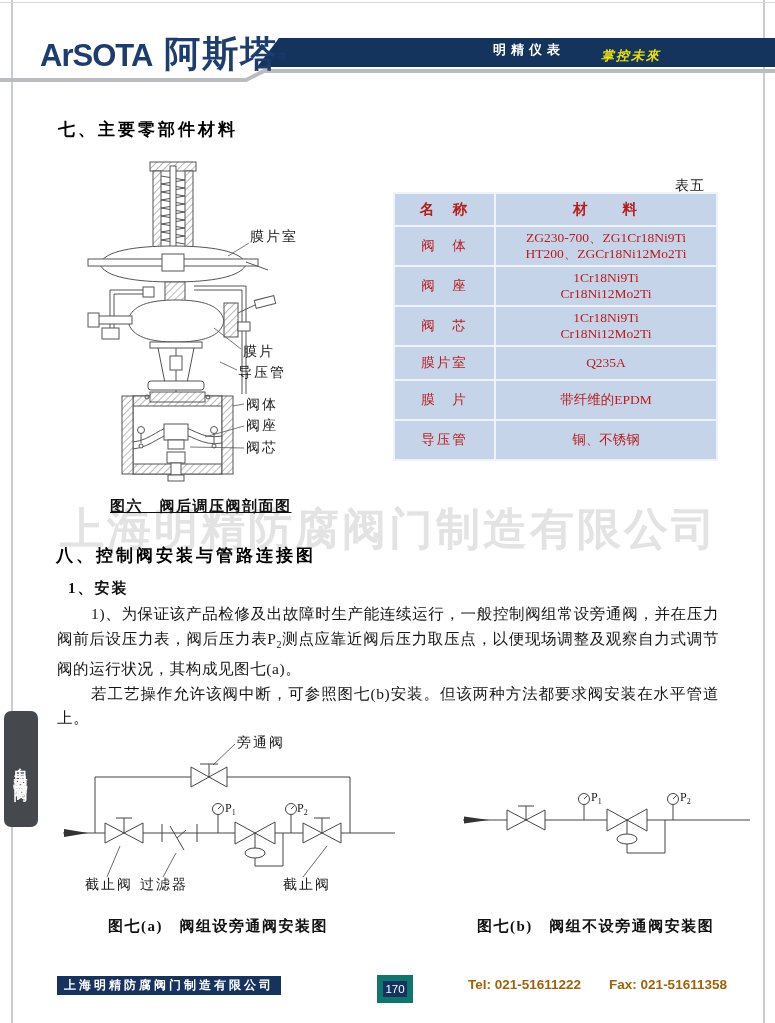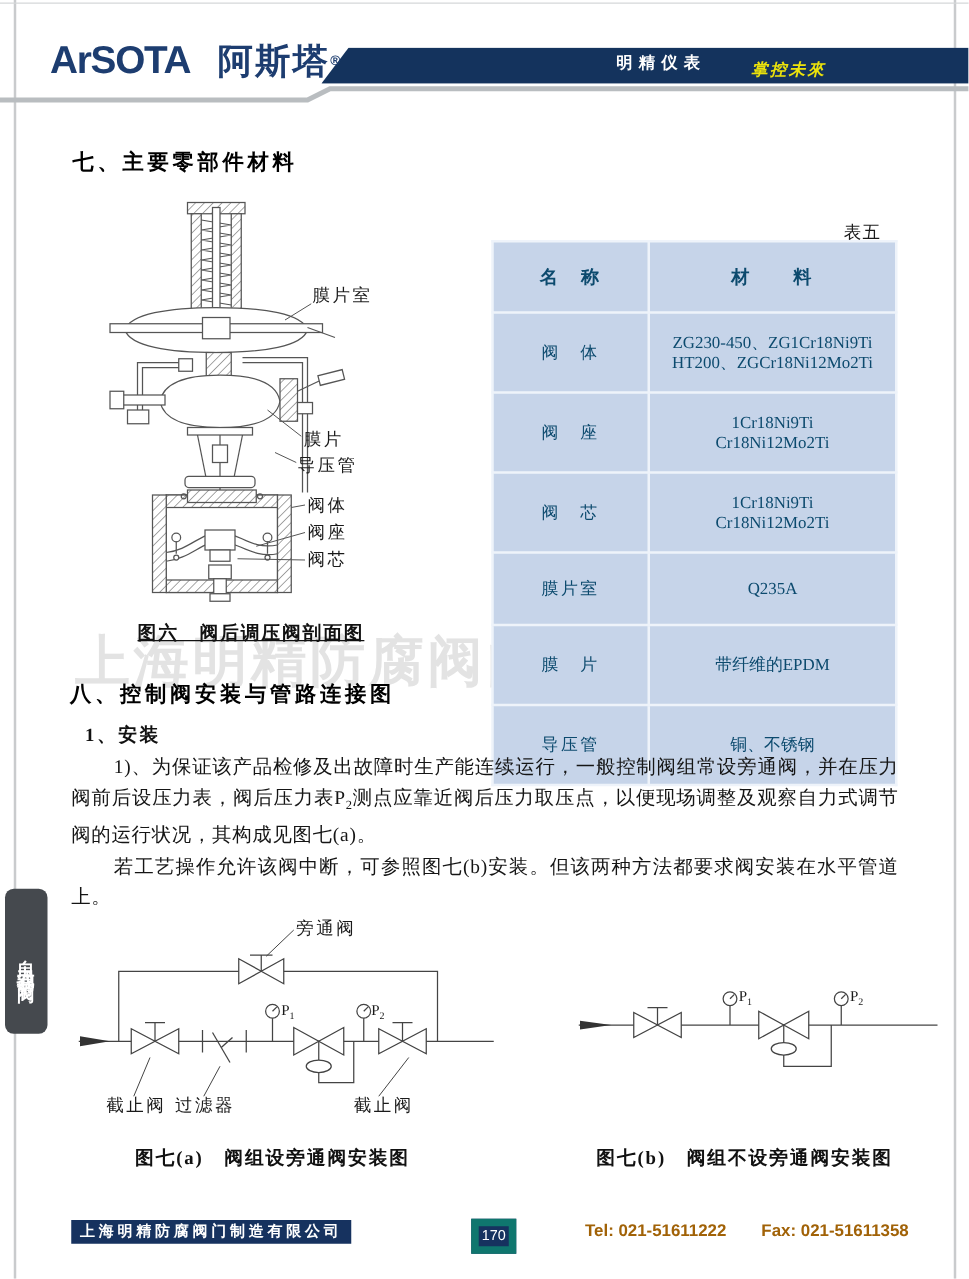--- a/index.html
+++ b/index.html
@@ -8,40 +8,40 @@
     font-family:"Liberation Serif","DejaVu Serif",serif;color:#1a1a1a;
   }
   .vline{position:absolute;top:0;width:2px;height:1023px;background:#c9cbcd;z-index:1;}
   .vline.left{left:11px;}
   .vline.right{left:763px;}
   .topline{position:absolute;left:0;top:2px;width:775px;height:1px;background:#d5d7d9;z-index:1;}
 
   
   .logo{position:absolute;left:40px;top:30px;z-index:3;color:#1d3d70;font-family:"Liberation Sans","DejaVu Sans",sans-serif;white-space:nowrap;}
   .logo-en{font-size:31px;font-weight:800;letter-spacing:-1px;}
-  .logo-cn{font-size:28px;font-weight:800;letter-spacing:2px;margin-left:22px;}
+  .logo-cn{font-size:36px;font-weight:800;letter-spacing:2px;margin-left:12px;}
   .logo-reg{font-size:11px;font-weight:bold;vertical-align:super;}
   .banner{position:absolute;left:257px;top:38px;width:518px;height:29px;background:#14335d;
     clip-path:polygon(22px 0,100% 0,100% 100%,0 100%);z-index:2;}
   .banner-title{position:absolute;left:236px;top:3px;color:#ffffff;font-weight:bold;font-size:13px;
     letter-spacing:5px;font-family:"Liberation Sans","DejaVu Sans",sans-serif;white-space:nowrap;}
   .banner-slogan{position:absolute;left:344px;top:9px;color:#ece30b;font-style:italic;font-weight:bold;
     font-size:13px;letter-spacing:2px;font-family:"Liberation Sans","DejaVu Sans",sans-serif;white-space:nowrap;text-align:right;}
   .swoosh{position:absolute;left:0;top:60px;z-index:1;}
 
   
   .h7{position:absolute;left:58px;top:118px;font-size:17px;font-weight:bold;letter-spacing:3px;color:#000;}
   .h8{position:absolute;left:56px;top:544px;font-size:17px;font-weight:bold;letter-spacing:3px;color:#000;z-index:2;}
   .hsub{position:absolute;left:68px;top:579px;font-size:15px;font-weight:bold;letter-spacing:2px;color:#111;z-index:2;}
 
   
   .table-tag{position:absolute;left:675px;top:177px;font-size:14px;letter-spacing:1px;}
   table.mat{position:absolute;left:393px;top:192px;width:325px;border-collapse:collapse;z-index:2;}
   table.mat td{background:#c6d4e9;border:2px solid #eef3fa;text-align:center;vertical-align:middle;
-    color:#0c4a6e;font-size:13.5px;padding:13px;margin-left:11px;}
+    color:#b91c1c;font-size:13.5px;padding:1px;margin-left:11px;}
   table.mat td.name{width:97px;letter-spacing:2px;}
   table.mat tr.hd td{font-weight:bold;font-size:14.5px;height:29px;letter-spacing:2px;}
   .m2{line-height:16.5px;}
   tr.r2l td{height:36px;} tr.r1l td{height:30px;}
 
   
   .fig6{position:absolute;left:48px;top:148px;z-index:2;}
   .cap{position:absolute;font-size:15px;font-weight:bold;letter-spacing:1.5px;color:#111;z-index:2;white-space:nowrap;}
   .cap6{left:110px;top:497px;text-decoration:underline;}
   .cap7a{left:108px;top:917px;}
@@ -101,21 +101,21 @@
 
 <table class="mat">
   <tbody>
       <tr class="hd">
     <td class="name">名　称</td>
     <td>材　　料</td>
   </tr>
   <tr class="r2l">
     <td class="name">阀　体</td>
     <td>
-          <div class="m2">ZG230-450、ZG1Cr18Ni9Ti</div>
+          <div class="m2">ZG230-700、ZG1Cr18Ni9Ti</div>
           <div class="m2">HT200、ZGCr18Ni12Mo2Ti</div>
         </td>
   </tr>
   <tr class="r2l">
     <td class="name">阀　座</td>
     <td>
           <div class="m2">1Cr18Ni9Ti</div>
           <div class="m2">Cr18Ni12Mo2Ti</div>
         </td>
   </tr>

